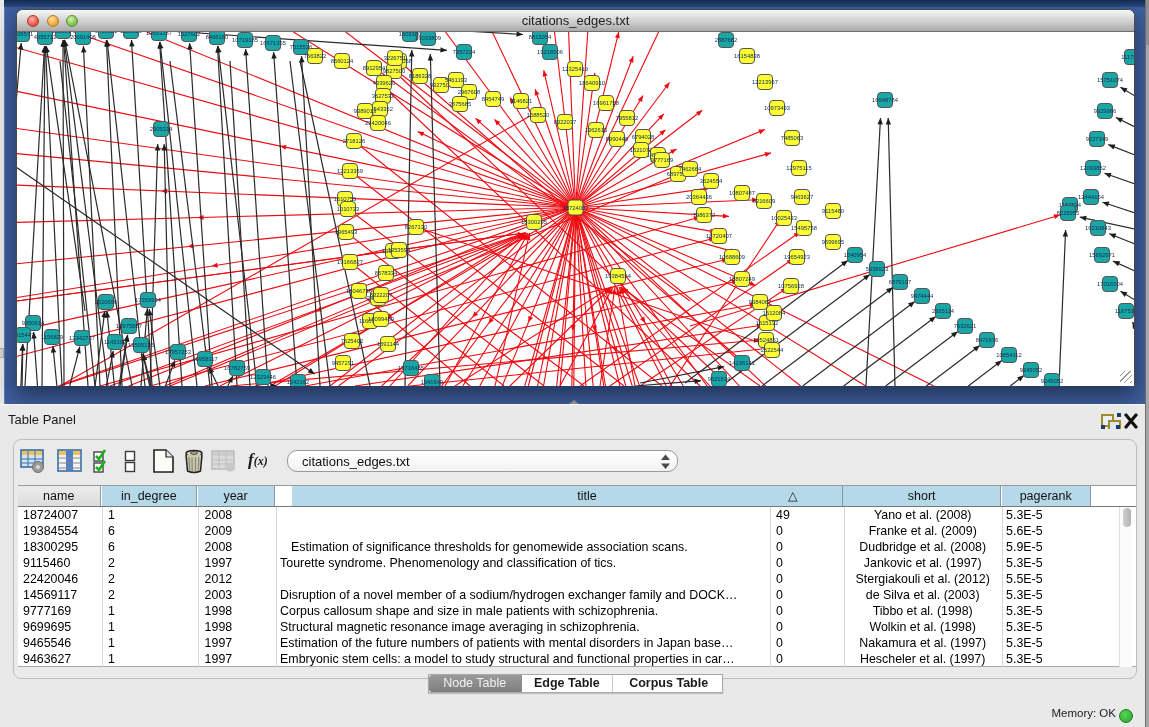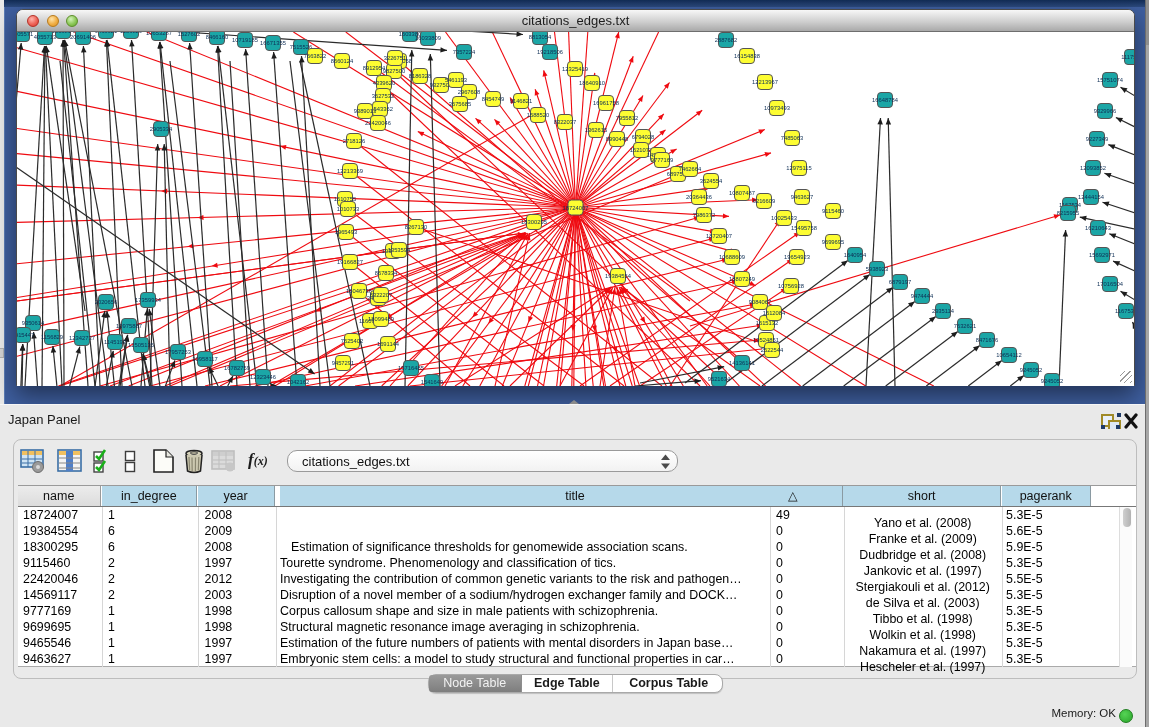--- a/index.html
+++ b/index.html
@@ -42,28 +42,28 @@
   text-align:center; line-height:21px; border-right:1px solid #8a9aa2; }
 .hb { background:#b6d9ea; }
 .ods { text-align:left; padding-left:18px; }
 .hg { background:linear-gradient(#ececec,#dcdcdc); border-right:1px solid #999; }
 #tbody { position:absolute; left:17.5px; top:507px; width:1118.5px; height:159.5px;
   background:#fff; border-bottom:1px solid #aaa; }
 .row { position:absolute; left:0; top:0; width:1149px; height:16px; }
 .c { position:absolute; top:507px; height:16px; font-size:12.4px; color:#000;
   line-height:16.5px; white-space:nowrap; overflow:hidden; }
 .row .c { top:0; }
-.ctr { text-align:center;margin-top:8px; }
+.ctr { text-align:center; }
 .cline { position:absolute; top:507px; height:159.5px; width:1px; background:#d6d6d6; }
 #vsb { position:absolute; left:1119px; top:507px; width:13px; height:159.5px;
   background:#fbfbfb; border-left:1px solid #ddd; }
 #vsb .thumb { position:absolute; left:2.5px; top:1px; width:8px; height:19px;
   background:linear-gradient(90deg,#cfcfcf,#b2b2b2); border-radius:4px; }
 #tabs { position:absolute; left:427.8px; top:674px; height:18.5px; width:295.4px;
-  background:#fff; border:1px solid #a9a9a9; border-radius:8px;
+  background:#fff; border:1px solid #a9a9a9; border-radius:0;
   box-shadow:0 1px 1px rgba(0,0,0,0.18); font-size:12.5px; }
 #tabs .seg { position:absolute; top:0; height:100%; line-height:17px; text-align:center;
   color:#1a1a1a; font-weight:bold; }
 #tabs .sel { background:linear-gradient(#9a9a9a,#7e7e7e); color:#f2f2f2; font-weight:normal;
   border-radius:3px 0 0 3px; border-right:1px solid #8e8e8e; }
 #memory { position:absolute; right:33px; top:707px; font-size:11.5px; color:#1a1a1a; }
 #memdot { position:absolute; right:16px; top:709px; width:14px; height:14px; border-radius:50%;
   background:radial-gradient(circle at 40% 35%, #55d455, #2aa52a); border:1px solid #1f7d1f; }
 .icon { position:absolute; top:449px; }
 #splitter { position:absolute; left:569px; top:400px; width:0; height:0;
@@ -701,21 +701,21 @@
       </div>
     <div id="titlebar">
       <div class="t">citations_edges.txt</div>
       <div class="tl" style="left:10px;background:radial-gradient(circle at 38% 32%,#ffb3ab,#ee6458 55%,#d8362a);border:1px solid #b43127"></div>
       <div class="tl" style="left:29.5px;background:radial-gradient(circle at 38% 32%,#ffe3a8,#f0ae44 55%,#dd8f1e);border:1px solid #b77a1c"></div>
       <div class="tl" style="left:49px;background:radial-gradient(circle at 38% 32%,#d2f2b9,#8cc857 55%,#61a52e);border:1px solid #5d8e2a"></div>
     </div>
     <div id="grip"></div>
   </div>
   <div id="panel">
-    <div class="title">Japan Panel</div>
+    <div class="title">Table Panel</div>
     <svg class="pico" width="40" height="16" style="position:absolute;left:1101px;top:8px">
       <rect x="1" y="2" width="11" height="11" fill="#e8f0fa" stroke="#a08a28" stroke-width="2"></rect>
       <rect x="8" y="8" width="11" height="11" fill="#dce8f8" stroke="#a08a28" stroke-width="2"></rect>
       <rect x="16" y="0" width="4" height="4" fill="#1d3a68"></rect>
       <rect x="0" y="12" width="4" height="4" fill="#1d3a68"></rect>
       <rect x="15" y="12" width="4" height="4" fill="#1d3a68"></rect>
       <path d="M25 2 L35 14 M35 2 L25 14" stroke="#111" stroke-width="3.2" stroke-linecap="round"></path>
     </svg>
     <div id="container"></div>
   </div>
@@ -773,21 +773,21 @@
       <div class="dt">citations_edges.txt</div>
     <svg width="12" height="16" style="position:absolute;right:5px;top:3px">
       <path d="M1 6 L5.5 0.5 L10 6 Z" fill="#4a4a4a"></path>
       <path d="M1 9.5 L5.5 15 L10 9.5 Z" fill="#4a4a4a"></path>
     </svg>
   </div>
   <div id="thead"></div>
   <div class="hc hg" style="left:17.5px;width:83.5px">name</div>
 <div class="hc hb" style="left:102px;width:94.6px">in_degree</div>
 <div class="hc hb" style="left:197.6px;width:77.00000000000003px">year</div>
-<div class="hc hb" style="left:280px;width:591px">title</div>
+<div class="hc hb" style="left:292px;width:591px">title</div>
 <div class="hc hb ods" style="left:770px;width:72.79999999999995px">△ out_de…</div>
 <div class="hc hb" style="left:843.8px;width:156.80000000000007px">short</div>
 <div class="hc hb" style="left:1001.6px;width:89.19999999999993px">pagerank</div>
   <div id="tbody"></div>
   <div class="cline" style="left:102px"></div>
   <div class="cline" style="left:197.6px"></div>
   <div class="cline" style="left:275.6px"></div>
   <div class="cline" style="left:770px"></div>
   <div class="cline" style="left:843.8px"></div>
   <div class="cline" style="left:1001.6px"></div>
@@ -822,21 +822,20 @@
       <div class="c" style="left:204.6px;width:69.00000000000003px">1997</div>
       <div class="c" style="left:280.1px;width:488.4px">Tourette syndrome. Phenomenology and classification of tics.</div>
       <div class="c" style="left:776px;width:65.79999999999995px">0</div>
       <div class="c ctr" style="left:843.8px;width:157.80000000000007px">Jankovic et al. (1997)</div>
       <div class="c" style="left:1006.1px;width:84.19999999999993px">5.3E-5</div>
     </div>
 <div class="row" style="top:571px">
       <div class="c" style="left:23.0px;width:77.5px">22420046</div>
       <div class="c" style="left:108px;width:87.6px">2</div>
       <div class="c" style="left:204.6px;width:69.00000000000003px">2012</div>
-      <div class="c" style="left:280.1px;width:488.4px">Investigating the contribution of common genetic variants to the risk and pathogen…</div>
       <div class="c" style="left:776px;width:65.79999999999995px">0</div>
       <div class="c ctr" style="left:843.8px;width:157.80000000000007px">Stergiakouli et al. (2012)</div>
       <div class="c" style="left:1006.1px;width:84.19999999999993px">5.5E-5</div>
     </div>
 <div class="row" style="top:587px">
       <div class="c" style="left:23.0px;width:77.5px">14569117</div>
       <div class="c" style="left:108px;width:87.6px">2</div>
       <div class="c" style="left:204.6px;width:69.00000000000003px">2003</div>
       <div class="c" style="left:280.1px;width:488.4px">Disruption of a novel member of a sodium/hydrogen exchanger family and DOCK…</div>
       <div class="c" style="left:776px;width:65.79999999999995px">0</div>

